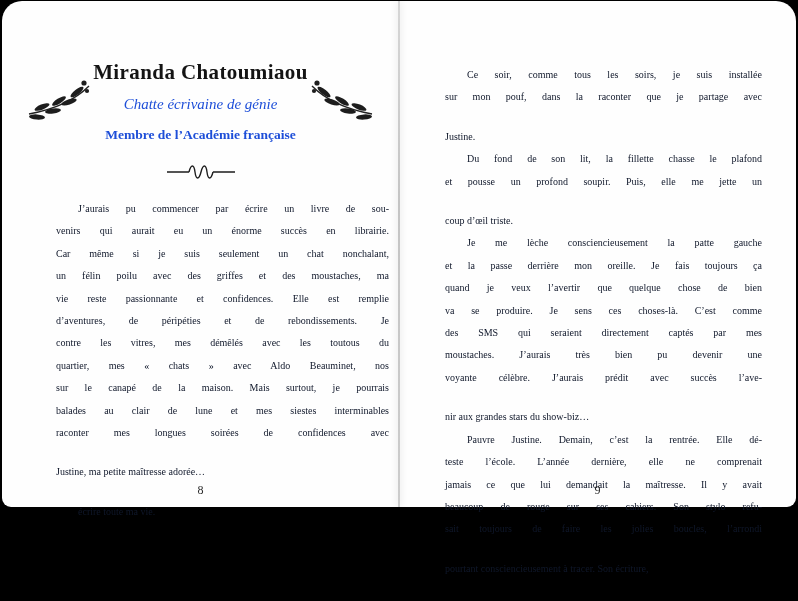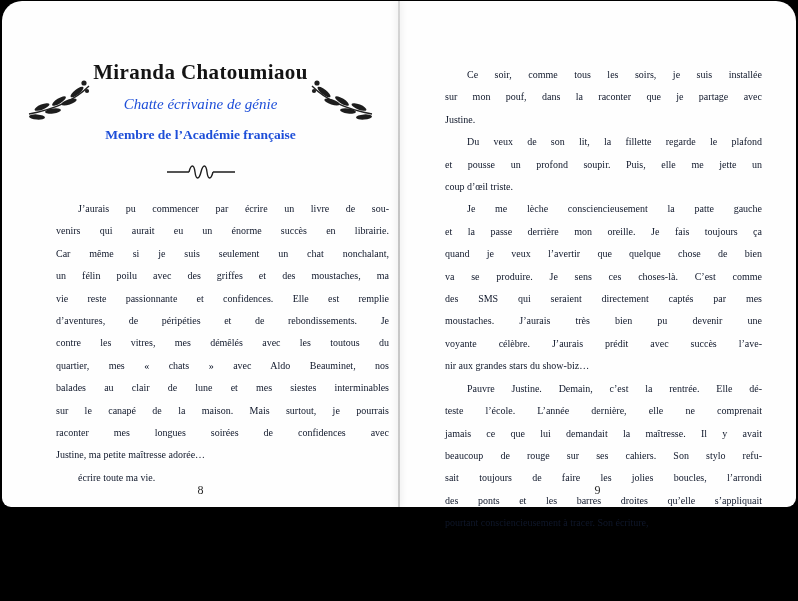--- a/index.html
+++ b/index.html
@@ -92,21 +92,21 @@
   .page.right .body-text {
     margin: 0 34px 0 46px;
     padding-top: 63px;
   }
   .para { margin: 0; }
   .line {
     display: block;
     text-align: justify;
     text-align-last: justify;
   }
-  .line.last { text-align-last: left; }
+  .line.last { text-align-last: left; margin-top: 17px; }
   .para .line:first-child { text-indent: 22px; }
 
   .page-number {
     position: absolute;
     bottom: 9px;
     left: 0; right: 0;
     text-align: center;
     font-size: 12px;
     color: #2a2a2a;
   }
@@ -166,62 +166,61 @@
       <div class="body-text">
           <p class="para">
             <span class="line">J’aurais pu commencer par écrire un livre de sou-</span>
             <span class="line">venirs qui aurait eu un énorme succès en librairie.</span>
             <span class="line">Car même si je suis seulement un chat nonchalant,</span>
             <span class="line">un félin poilu avec des griffes et des moustaches, ma</span>
             <span class="line">vie reste passionnante et confidences. Elle est remplie</span>
             <span class="line">d’aventures, de péripéties et de rebondissements. Je</span>
             <span class="line">contre les vitres, mes démêlés avec les toutous du</span>
             <span class="line">quartier, mes « chats » avec Aldo Beauminet, nos</span>
+            <span class="line">sur le canapé de la maison. Mais surtout, je pourrais</span>
             <span class="line">balades au clair de lune et mes siestes interminables</span>
-            <span class="line">sur le canapé de la maison. Mais surtout, je pourrais</span>
             <span class="line">raconter mes longues soirées de confidences avec</span>
             <span class="line last">Justine, ma petite maîtresse adorée…</span>
           </p>
           <p class="para">
             <span class="line last">écrire toute ma vie.</span>
           </p>
         </div>
 
       <div class="page-number">8</div>
     </div>
 
     <div class="page right">
       <div class="body-text">
           <p class="para">
             <span class="line">Ce soir, comme tous les soirs, je suis installée</span>
             <span class="line">sur mon pouf, dans la raconter que je partage avec</span>
             <span class="line last">Justine.</span>
           </p>
           <p class="para">
-            <span class="line">Du veux de son lit, la fillette regarde le plafond</span>
+            <span class="line">Du fond de son lit, la fillette chasse le plafond</span>
             <span class="line">et pousse un profond soupir. Puis, elle me jette un</span>
             <span class="line last">coup d’œil triste.</span>
           </p>
           <p class="para">
             <span class="line">Je me lèche consciencieusement la patte gauche</span>
             <span class="line">et la passe derrière mon oreille. Je fais toujours ça</span>
             <span class="line">quand je veux l’avertir que quelque chose de bien</span>
             <span class="line">va se produire. Je sens ces choses-là. C’est comme</span>
             <span class="line">des SMS qui seraient directement captés par mes</span>
             <span class="line">moustaches. J’aurais très bien pu devenir une</span>
             <span class="line">voyante célèbre. J’aurais prédit avec succès l’ave-</span>
             <span class="line last">nir aux grandes stars du show-biz…</span>
           </p>
           <p class="para">
             <span class="line">Pauvre Justine. Demain, c’est la rentrée. Elle dé-</span>
             <span class="line">teste l’école. L’année dernière, elle ne comprenait</span>
             <span class="line">jamais ce que lui demandait la maîtresse. Il y avait</span>
             <span class="line">beaucoup de rouge sur ses cahiers. Son stylo refu-</span>
             <span class="line">sait toujours de faire les jolies boucles, l’arrondi</span>
-            <span class="line">des ponts et les barres droites qu’elle s’appliquait</span>
             <span class="line last">pourtant consciencieusement à tracer. Son écriture,</span>
           </p>
         </div>
       <div class="page-number">9</div>
     </div>
 
     <div class="gutter"></div>
   </div>
 </div>
 

